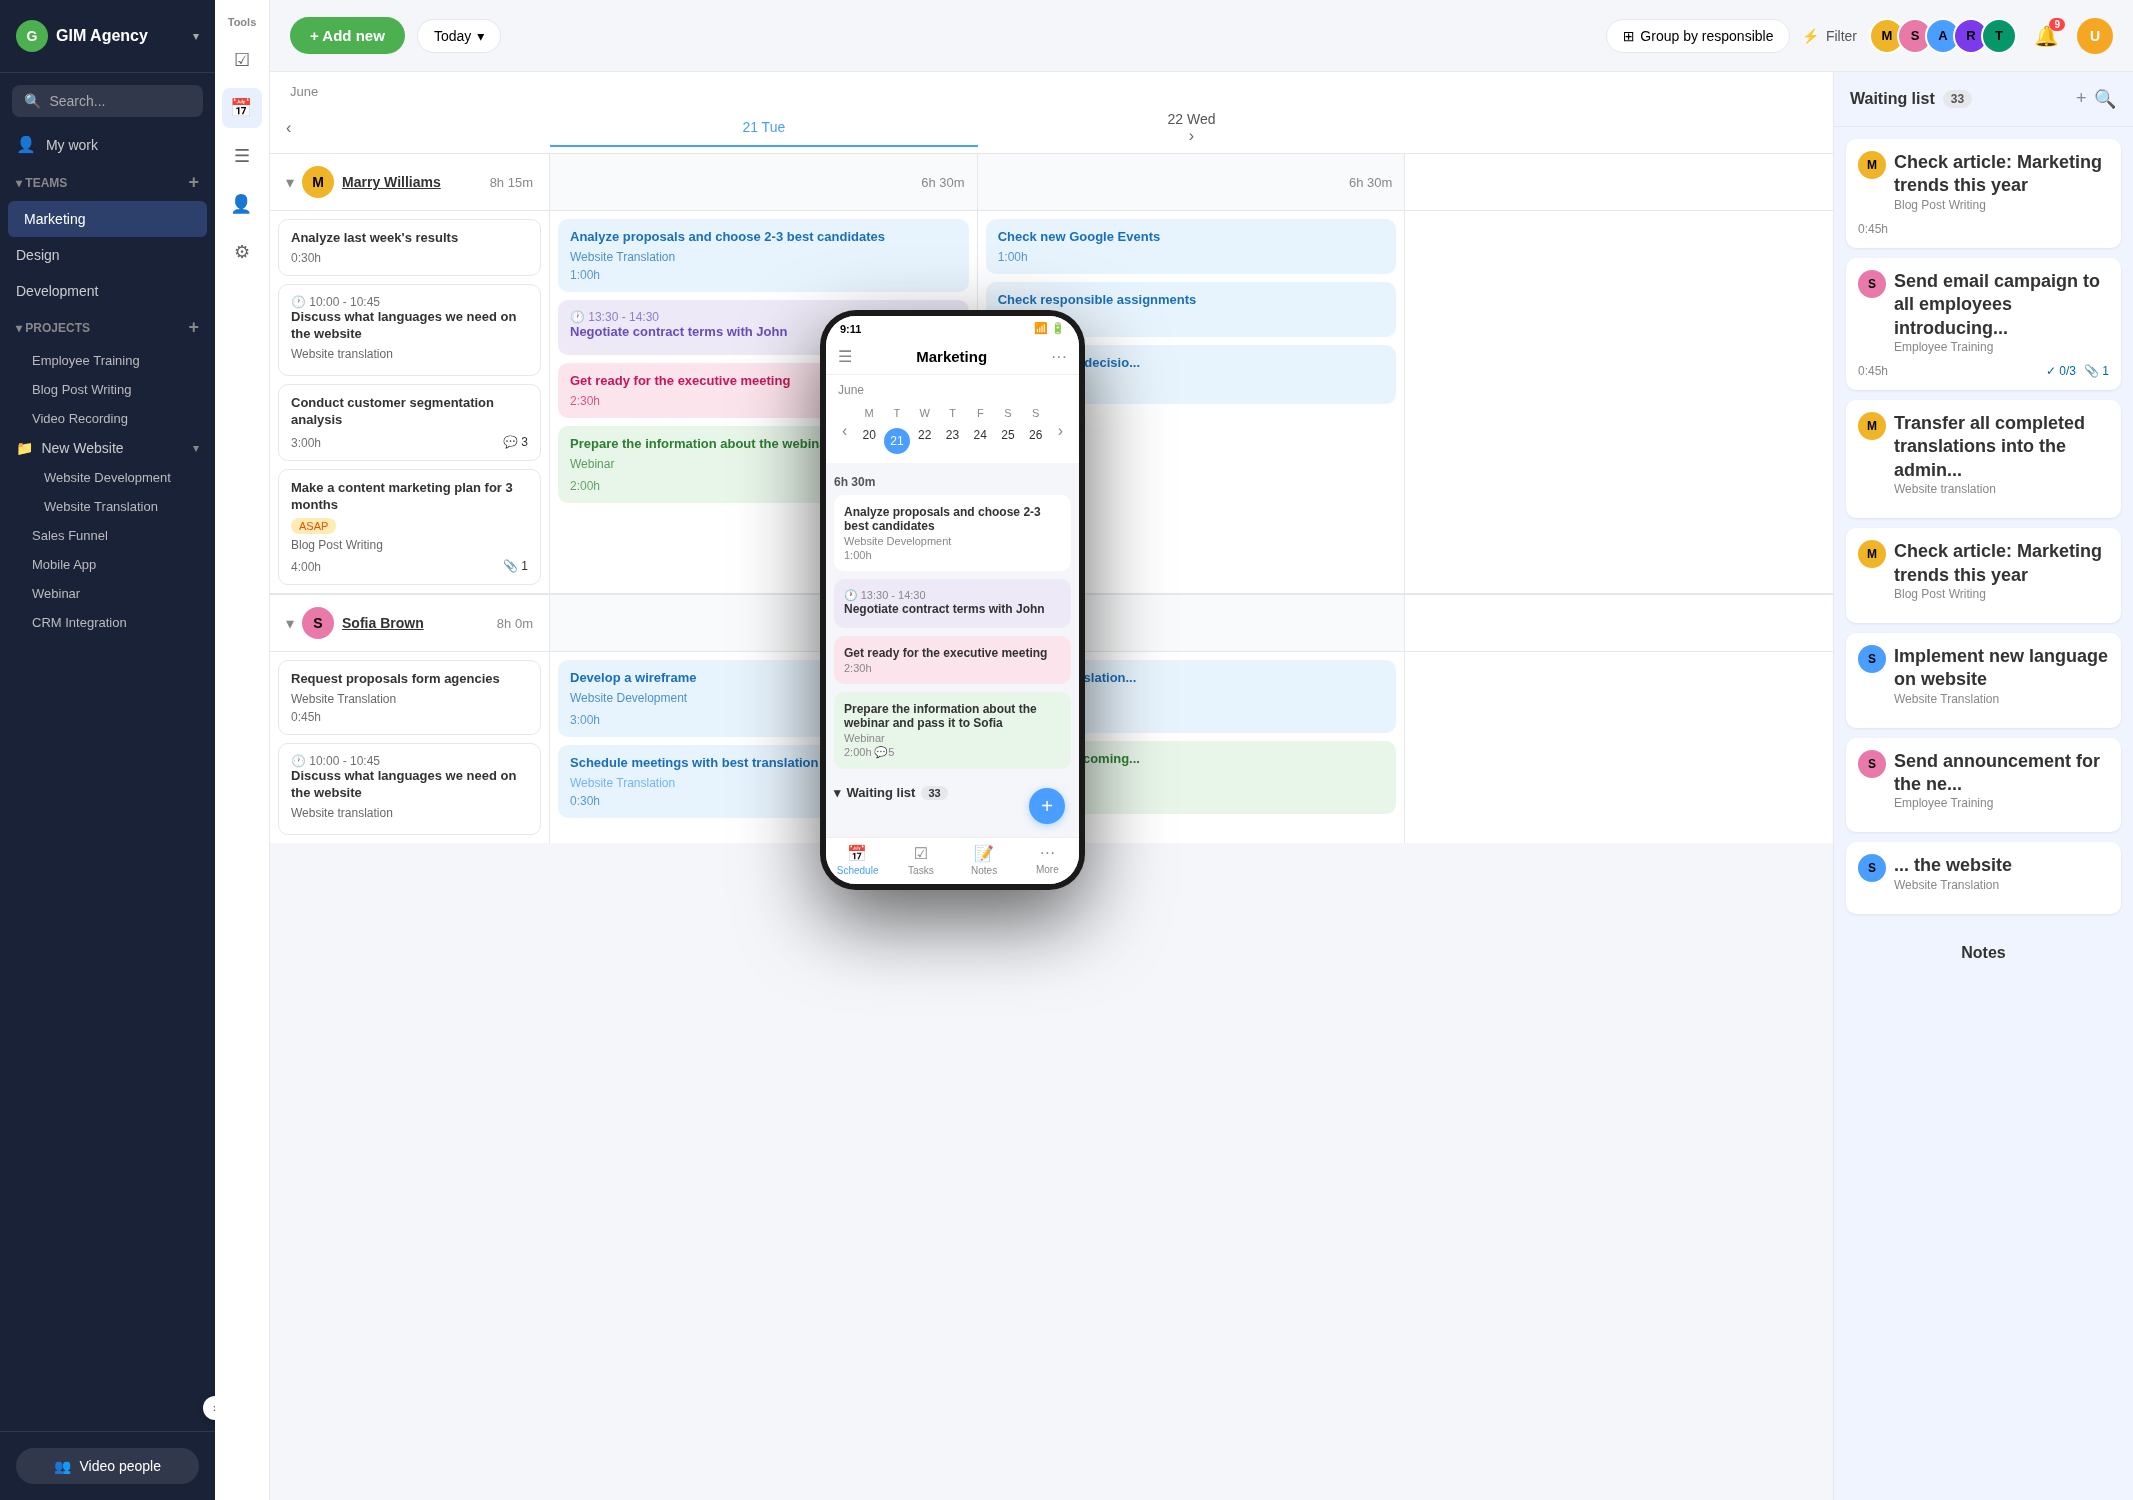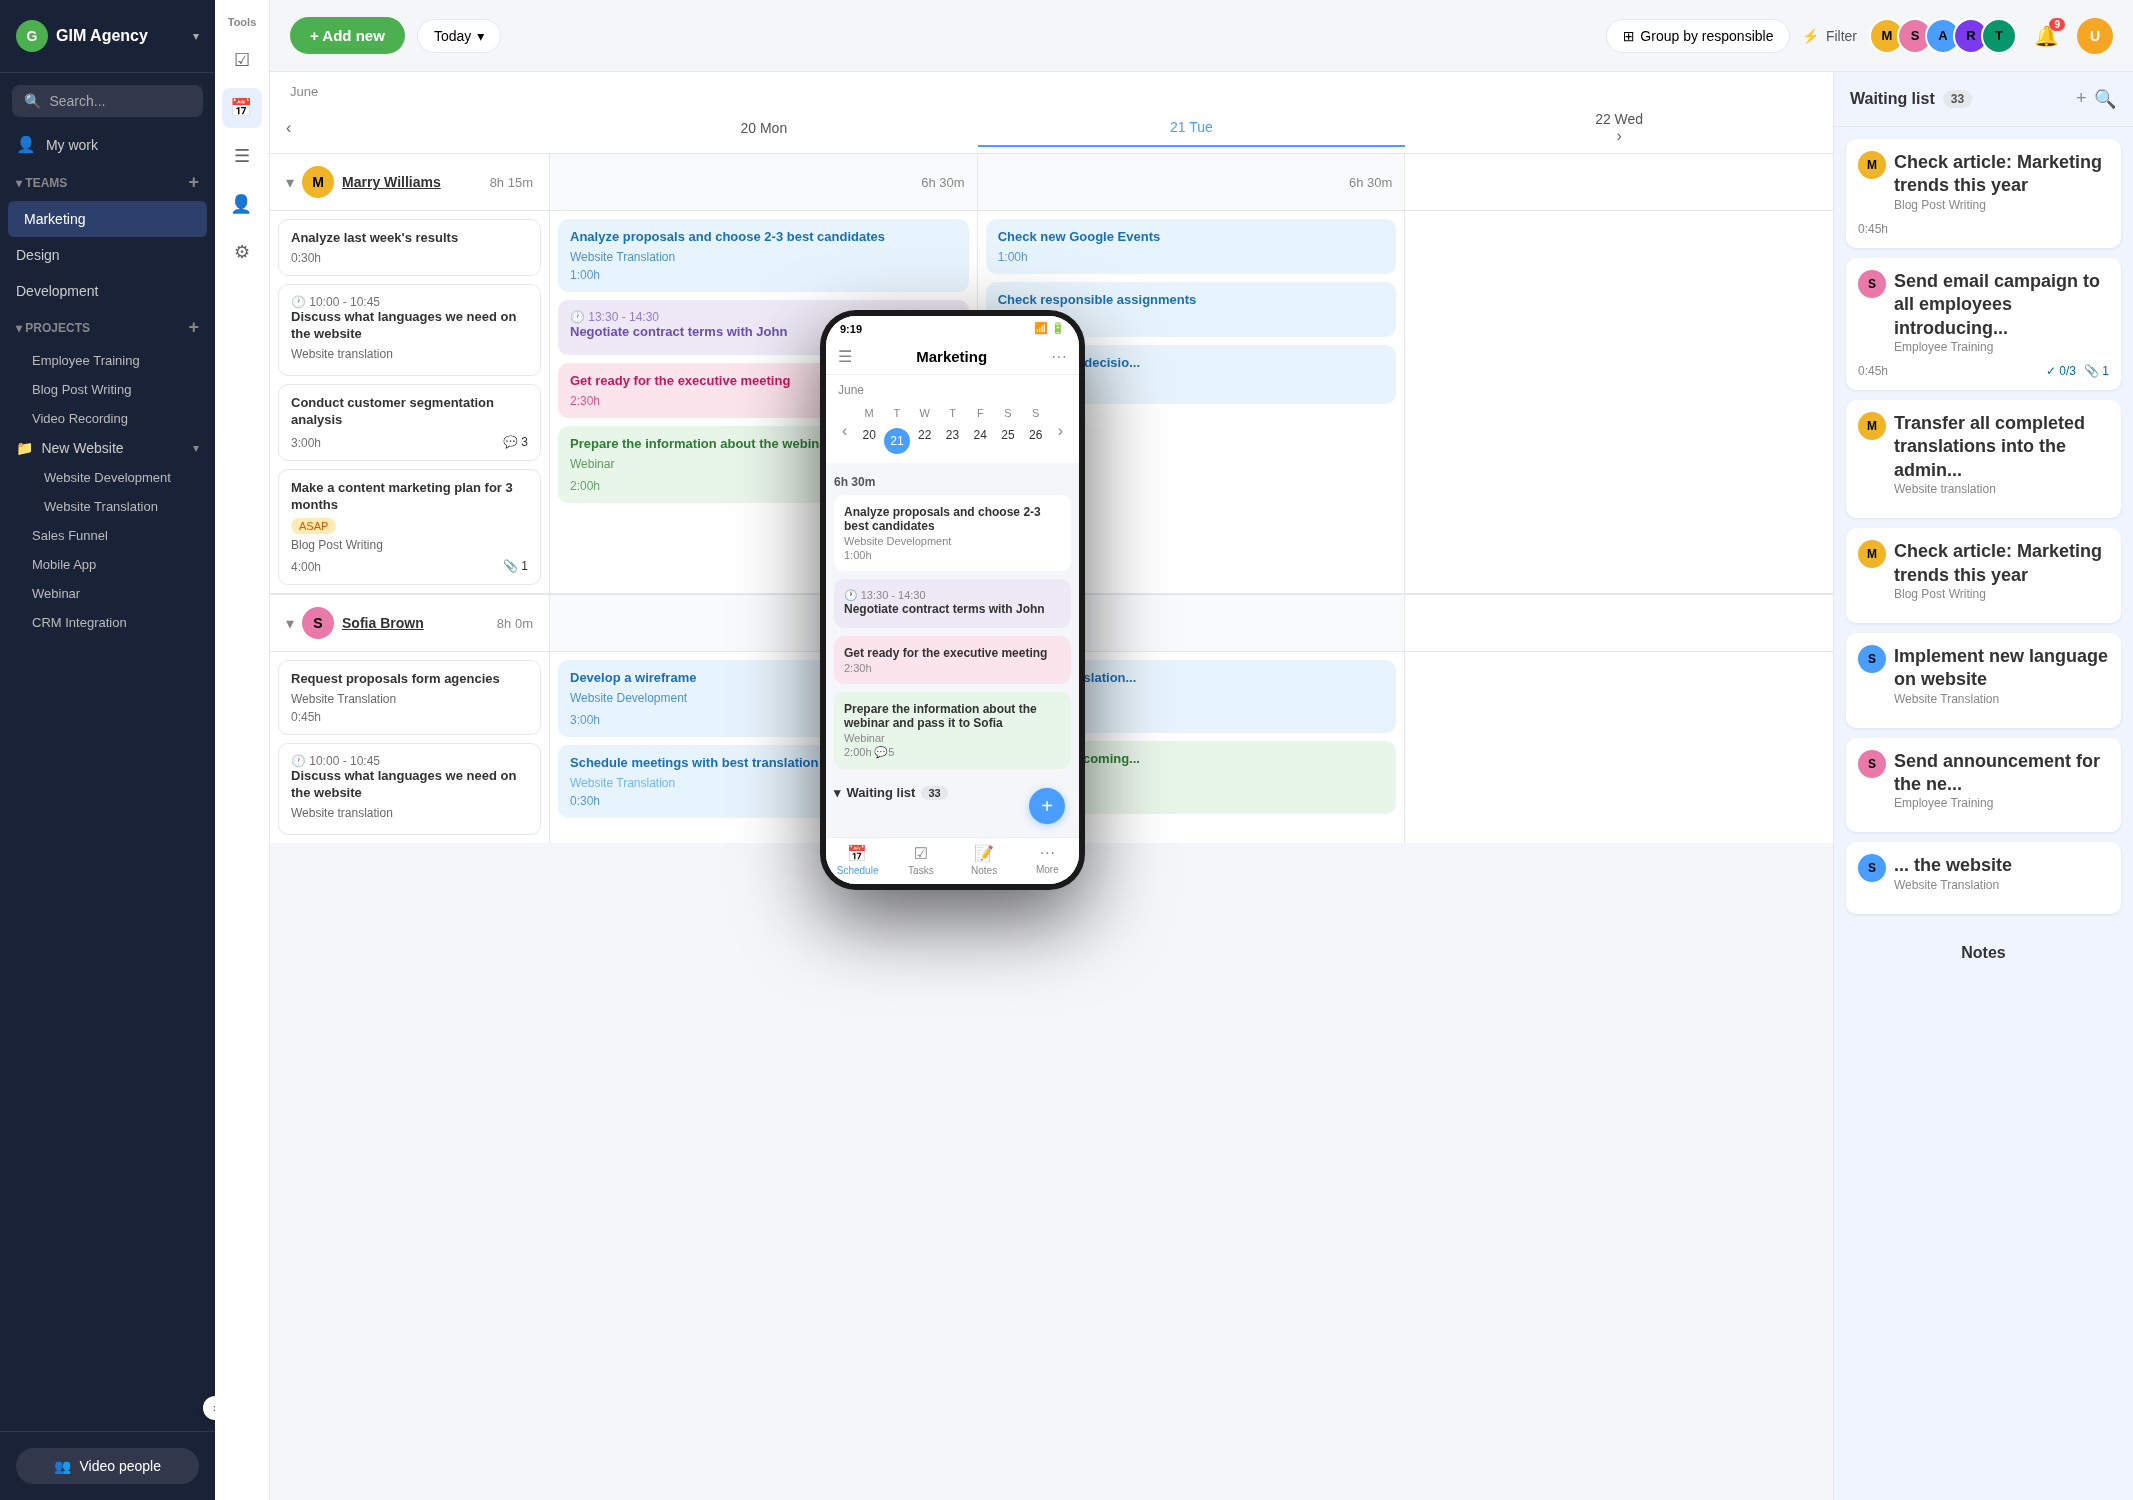--- a/index.html
+++ b/index.html
@@ -397,23 +397,20 @@
 
   <div class="calendar-area">
     <div class="calendar-main">
 
       <div style="background:#fff;border-bottom:1px solid #e5e7eb;">
         <div class="month-label">June</div>
         <div style="display:grid;grid-template-columns:280px 1fr 1fr 1fr;align-items:center;">
           <div style="display:flex;align-items:center;gap:8px;padding:8px 16px;">
             <span class="nav-arrow">‹</span>
           </div>
-          <div class="day-header">
-            <div>20 Mon</div>
-          </div>
           <div class="day-header today">
             <div>21 Tue</div>
           </div>
           <div style="display:flex;align-items:center;justify-content:space-between;padding:8px 16px;flex-direction:column;">
             <div class="day-header" style="padding:0">22 Wed</div>
             <span class="nav-arrow">›</span>
           </div>
         </div>
       </div>
 
@@ -664,21 +661,21 @@
       </div>
     </div>
   </div>
 </div>
 
 <div class="phone-overlay">
   <div class="phone-notch"></div>
   <div class="phone-screen">
 
     <div class="phone-statusbar">
-      <span>9:19</span>
+      <span>9:11</span>
       <span>📶 🔋</span>
     </div>
 
     <div class="phone-header">
       <span style="font-size:16px;color:#888;">☰</span>
       <span class="phone-title">Marketing</span>
       <span style="font-size:16px;color:#888;">···</span>
     </div>
 
     <div class="phone-calendar-nav">

